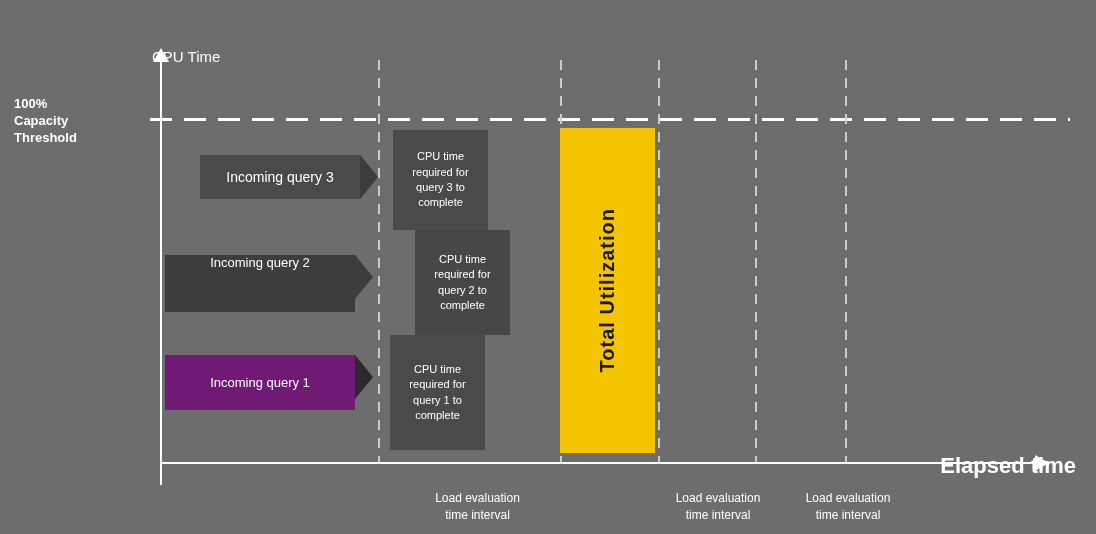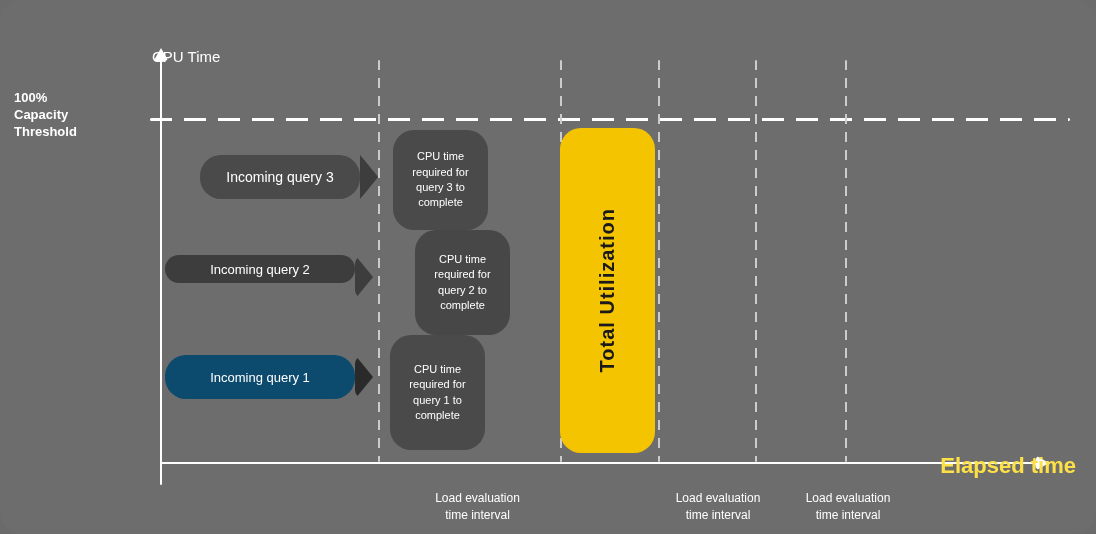--- a/index.html
+++ b/index.html
@@ -1,15 +1,15 @@
 <!DOCTYPE html>
 <html><head>
   <meta charset="utf-8">
   <style>
-    * { box-sizing: border-box; margin: 0; padding: 0; border-radius: 21px; }
+    * { box-sizing: border-box; margin: 0; padding: 0; }
     body {
       width: 1096px;
       height: 534px;
       background: #6b6b6b;
       font-family: 'Segoe UI', Arial, sans-serif;
       overflow: hidden;
       position: relative;
     }
 
     .diagram-container {
@@ -26,33 +26,33 @@
       top: 48px;
       color: #ffffff;
       font-size: 15px;
       font-weight: 400;
     }
 
     
     .capacity-label {
       position: absolute;
       left: 14px;
-      top: 90px;
+      top: 96px;
       color: #ffffff;
       font-size: 13px;
       font-weight: 600;
       line-height: 1.3;
     }
 
     
     .elapsed-label {
       position: absolute;
       right: 20px;
       bottom: 55px;
-      color: #fde047;
+      color: #ffffff;
       font-size: 22px;
       font-weight: 700;
       text-align: right;
       line-height: 1.2;
     }
 
     
     .y-axis-line {
       position: absolute;
       left: 160px;
@@ -220,26 +220,26 @@
   <div class="v-dashed" style="left: 560px;"></div>
   <div class="v-dashed" style="left: 658px;"></div>
   <div class="v-dashed" style="left: 755px;"></div>
   <div class="v-dashed" style="left: 845px;"></div>
 
   <div class="arrow-shape" style="left:200px; top:155px; width:160px; height:44px; background:#4a4a4a; font-size:14px; color:#fff; display:flex; align-items:center; justify-content:center; position:absolute;">
     <span>Incoming query 3</span>
     <div style="position:absolute; right:-18px; top:0; width:0; height:0; border-top:22px solid transparent; border-bottom:22px solid transparent; border-left:18px solid #4a4a4a;"></div>
   </div>
 
-  <div style="position:absolute; left:165px; top:255px; width:190px; height:28px; background:#3d3d3d; display:flex; align-items:center; justify-content:center;">
+  <div style="position:absolute; left:165px; top:255px; width:190px; height:57px; background:#3d3d3d; display:flex; align-items:flex-start; justify-content:center;">
     <span style="color:#fff; font-size:13px;">Incoming query 2</span>
     <div style="position:absolute; right:-18px; top:0; width:0; height:0; border-top:22px solid transparent; border-bottom:22px solid transparent; border-left:18px solid #3d3d3d;"></div>
   </div>
 
-  <div style="position:absolute; left:165px; top:355px; width:190px; height:44px; background:#0c4a6e; display:flex; align-items:center; justify-content:center;">
+  <div style="position:absolute; left:165px; top:355px; width:190px; height:55px; background:#701a75; display:flex; align-items:center; justify-content:center;">
     <span style="color:#fff; font-size:13px;">Incoming query 1</span>
     <div style="position:absolute; right:-18px; top:0; width:0; height:0; border-top:22px solid transparent; border-bottom:22px solid transparent; border-left:18px solid #2a2a2a;"></div>
   </div>
 
   <div class="cpu-box" style="left:393px; top:130px; width:95px; height:100px;">
     <span style="white-space:pre-line; text-align:center;">CPU time
 required for
 query 3 to
 complete</span>
   </div>

